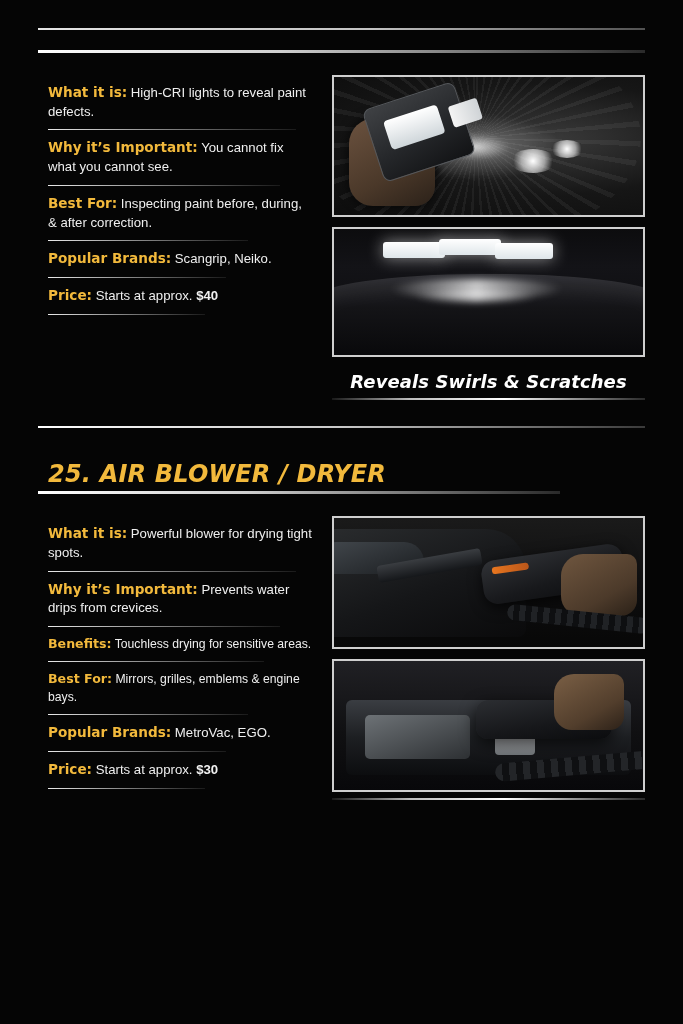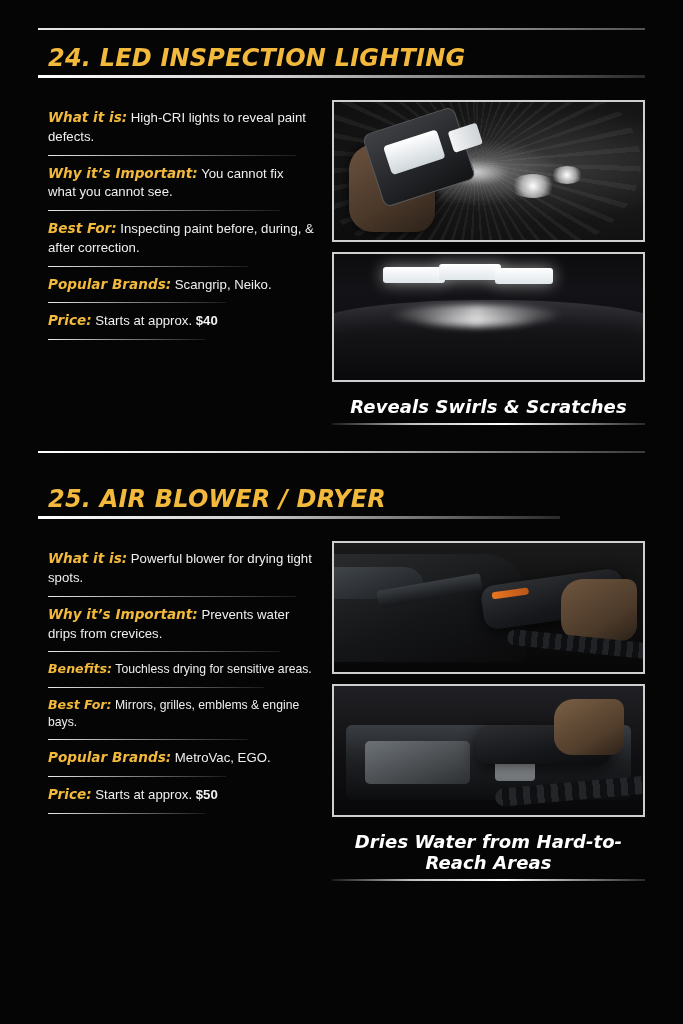--- a/index.html
+++ b/index.html
@@ -58,21 +58,20 @@
   .fact {
     position:relative;
     padding:8px 4px 9px 0;
     color:#f1f1f1;
     font-size:13.2px;
     line-height:1.42;
   }
   .fact .lbl {
     font-family:"DejaVu Sans", sans-serif;
     font-weight:bold;
-    font-style:italic;
     color:#f2b93c;
     font-size:13.6px;
   }
   .fact .val { color:#efefef; }
   .fact .rule {
     position:absolute; left:0; bottom:0; height:1px;
     background:linear-gradient(to right,#e9e9e9 0%,#8a8a8a 45%,#1a1a1a 100%);
   }
   .r1 { width:92%; } .r2 { width:86%; } .r3 { width:80%; }
   .r4 { width:74%; } .r5 { width:66%; } .r6 { width:58%; }
@@ -263,21 +262,20 @@
 </head>
 <body>
 
 <div class="page">
 
   <div class="top-rule"></div>
 
   <div class="section first">
 
     <div class="heading-wrap">
-      <h2>24. LED INSPECTION LIGHTING</h2>
       <div class="heading-rule"></div>
     </div>
 
     <div class="cols">
 
       <div class="col-text">
 
         <div class="fact">
           <span class="lbl">What it is:</span>
           <span class="val">High-CRI lights to reveal paint defects.</span>
@@ -379,21 +377,21 @@
         </div>
 
         <div class="fact">
           <span class="lbl">Popular Brands:</span>
           <span class="val">MetroVac, EGO.</span>
           <span class="rule r5"></span>
         </div>
 
         <div class="fact">
           <span class="lbl">Price:</span>
-          <span class="val">Starts at approx. </span><b>$50</b>
+          <span class="val">Starts at approx. </span><b>$30</b>
           <span class="rule r6"></span>
         </div>
 
       </div>
 
       <div class="col-img">
         <div class="photo" style="height:133px">
           <div class="scene s25a">
             <div class="car">
                 <div class="glass"></div>
@@ -409,21 +407,20 @@
         <div class="photo" style="height:133px">
           <div class="scene s25b">
             <div class="bay"></div>
             <div class="eng"></div>
             <div class="cap"></div>
             <div class="tool2"></div>
             <div class="hand3"></div>
             <div class="hose2"></div>
           </div>
         </div>
-        <div class="caption">Dries Water from Hard-to-Reach Areas</div>
         <div class="cap-rule"></div>
       </div>
 
     </div>
   </div>
 
   <div class="bottom-space"></div>
 
 </div>
 

